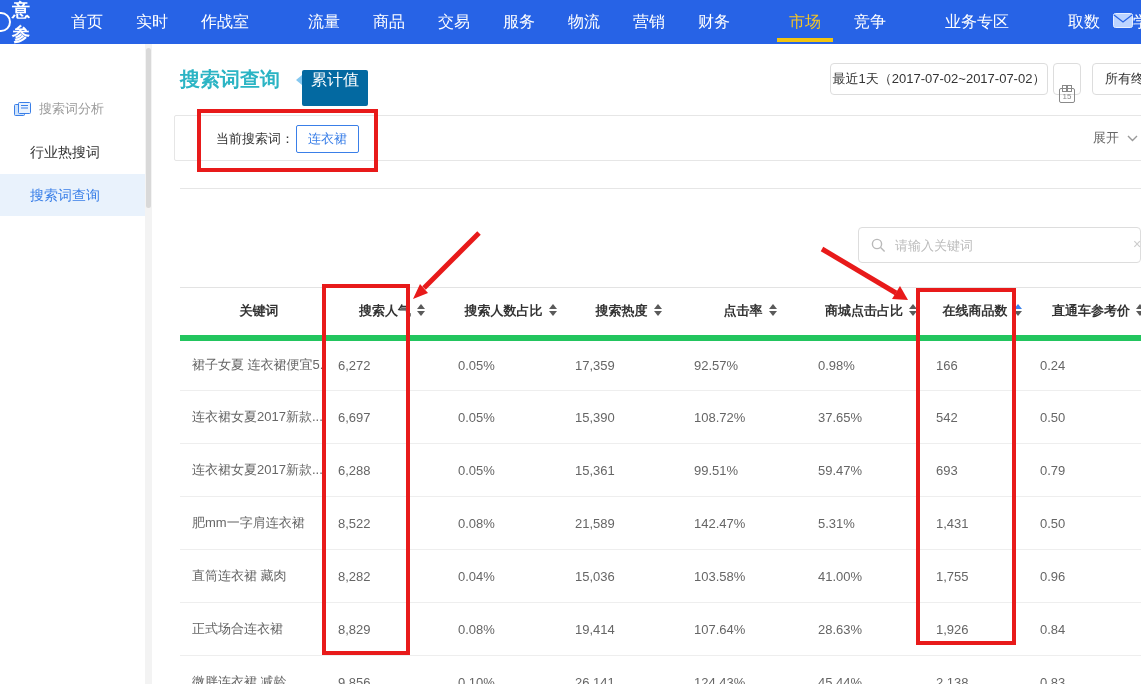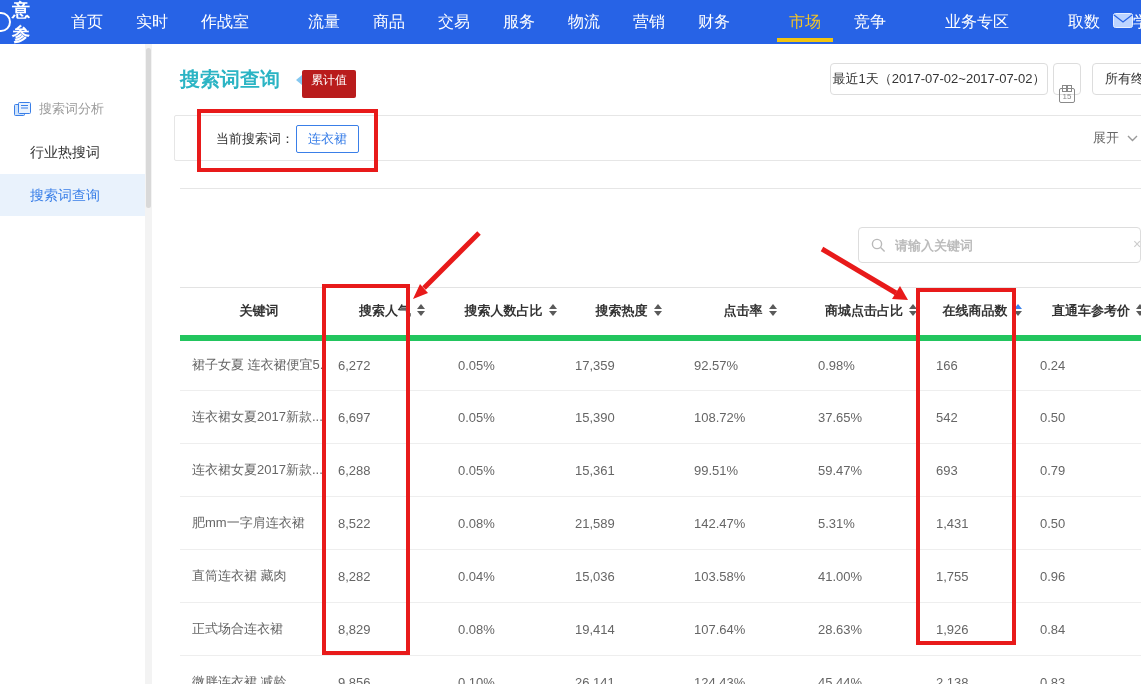--- a/index.html
+++ b/index.html
@@ -23,41 +23,41 @@
   .side-group { position:absolute; left:14px; top:56px; display:flex; align-items:center; color:#9b9b9b; font-size:13px; }
   .side-group svg { margin-right:8px; }
   .side-item { position:absolute; left:0; width:145px; height:42px; line-height:42px; padding-left:30px; font-size:14px; color:#333; cursor:pointer; }
   .side-item.one { top:87px; }
   .side-item.two { top:130px; color:#3a7fe8; background:#e9f2fc; }
   .scroll-strip { position:absolute; left:145px; top:44px; width:7px; height:640px; background:#f3f3f3; }
   .scroll-thumb { position:absolute; left:146px; top:48px; width:5px; height:160px; background:#d9d9d9; border-radius:3px; }
 
   
   .page-title { position:absolute; left:180px; top:66px; font-size:20px; font-weight:bold; color:#2bb4c4; }
-  .badge { position:absolute; left:302px; top:70px; height:28px; line-height:20px; background:#b91c1c; color:#fff; font-size:12px; padding:0 9px; border-radius:2px; }
+  .badge { position:absolute; left:302px; top:70px; height:36px; line-height:20px; background:#0369a1; color:#fff; font-size:16px; padding:0 9px; border-radius:2px; }
   .badge::before { content:""; position:absolute; left:-6px; top:5px; border-top:5px solid transparent; border-bottom:5px solid transparent; border-right:6px solid #85c8f0; }
   .date-btn { position:absolute; left:830px; top:63px; width:218px; height:32px; line-height:30px; border:1px solid #ddd; border-radius:4px; font-size:13px; color:#333; text-align:center; background:#fff; cursor:pointer; white-space:nowrap; }
   .cal-btn { position:absolute; left:1053px; top:63px; width:28px; height:32px; border:1px solid #ddd; border-radius:4px; background:#fff; cursor:pointer; }
   .cal-ic { position:absolute; left:5px; top:24px; width:16px; height:15px; border:1px solid #8a8a8a; border-radius:2px; font-size:8px; color:#8a8a8a; text-align:center; line-height:16px; }
   .cal-ic::before { content:""; position:absolute; left:2px; top:-4px; width:3px; height:5px; border:1px solid #8a8a8a; }
   .cal-ic::after { content:""; position:absolute; right:2px; top:-4px; width:3px; height:5px; border:1px solid #8a8a8a; }
   .term-btn { position:absolute; left:1092px; top:63px; width:70px; height:32px; line-height:30px; border:1px solid #ddd; border-radius:4px; font-size:13px; color:#333; padding-left:12px; background:#fff; cursor:pointer; white-space:nowrap; overflow:hidden; }
 
   
   .filter-panel { position:absolute; left:174px; top:115px; width:990px; height:46px; border:1px solid #e6e6e6; border-radius:2px; background:#fff; }
   .filter-label { position:absolute; left:41px; top:0; height:46px; line-height:46px; font-size:13px; color:#333; }
   .kw-tag { position:absolute; left:121px; top:9px; height:28px; line-height:26px; padding:0 11px; border:1px solid #3a7fe8; border-radius:2px; color:#3a7fe8; font-size:13px; background:#fff; cursor:pointer; }
   .expand { position:absolute; left:1093px; top:115px; height:46px; line-height:46px; font-size:13px; color:#666; cursor:pointer; }
   .expand svg { margin-left:4px; vertical-align:middle; }
   .hsep { position:absolute; left:180px; top:188px; width:961px; height:1px; background:#e6e6e6; }
 
   
   .search-box { position:absolute; left:858px; top:227px; width:283px; height:36px; border:1px solid #ddd; border-radius:4px; background:#fff; }
   .search-box svg { position:absolute; left:12px; top:10px; }
-  .search-box input { position:absolute; left:0; top:0; width:100%; height:34px; border:0; outline:none; padding-left:36px; font-size:13px; color:#333; background:transparent; font-family:inherit;font-weight:bold; }
+  .search-box input { position:absolute; left:0; top:0; width:100%; height:34px; border:0; outline:none; padding-left:36px; font-size:13px; color:#333; background:transparent; font-family:inherit; }
   .search-box input::placeholder { color:#bcbcbc; }
   .search-clear { position:absolute; left:274px; top:8px; font-size:14px; color:#ccc; cursor:pointer; }
 
   
   table.data { position:absolute; left:180px; top:287px; width:961px; border-collapse:collapse; table-layout:fixed; }
   table.data th { height:50px; text-align:center; padding-left:12px; font-size:13px; font-weight:bold; color:#333; border-top:1px solid #e3e3e3; border-bottom:6px solid #22c55e; white-space:nowrap; cursor:pointer; }
   table.data th.c8 { padding-left:24px; }
   table.data td { height:53px; padding-left:12px; font-size:13px; color:#666; border-bottom:1px solid #eeeeee; white-space:nowrap; overflow:hidden; }
   td.kw { color:#3a7fe8; cursor:pointer; }
   .sort { display:inline-block; vertical-align:-1px; margin-left:6px; }

